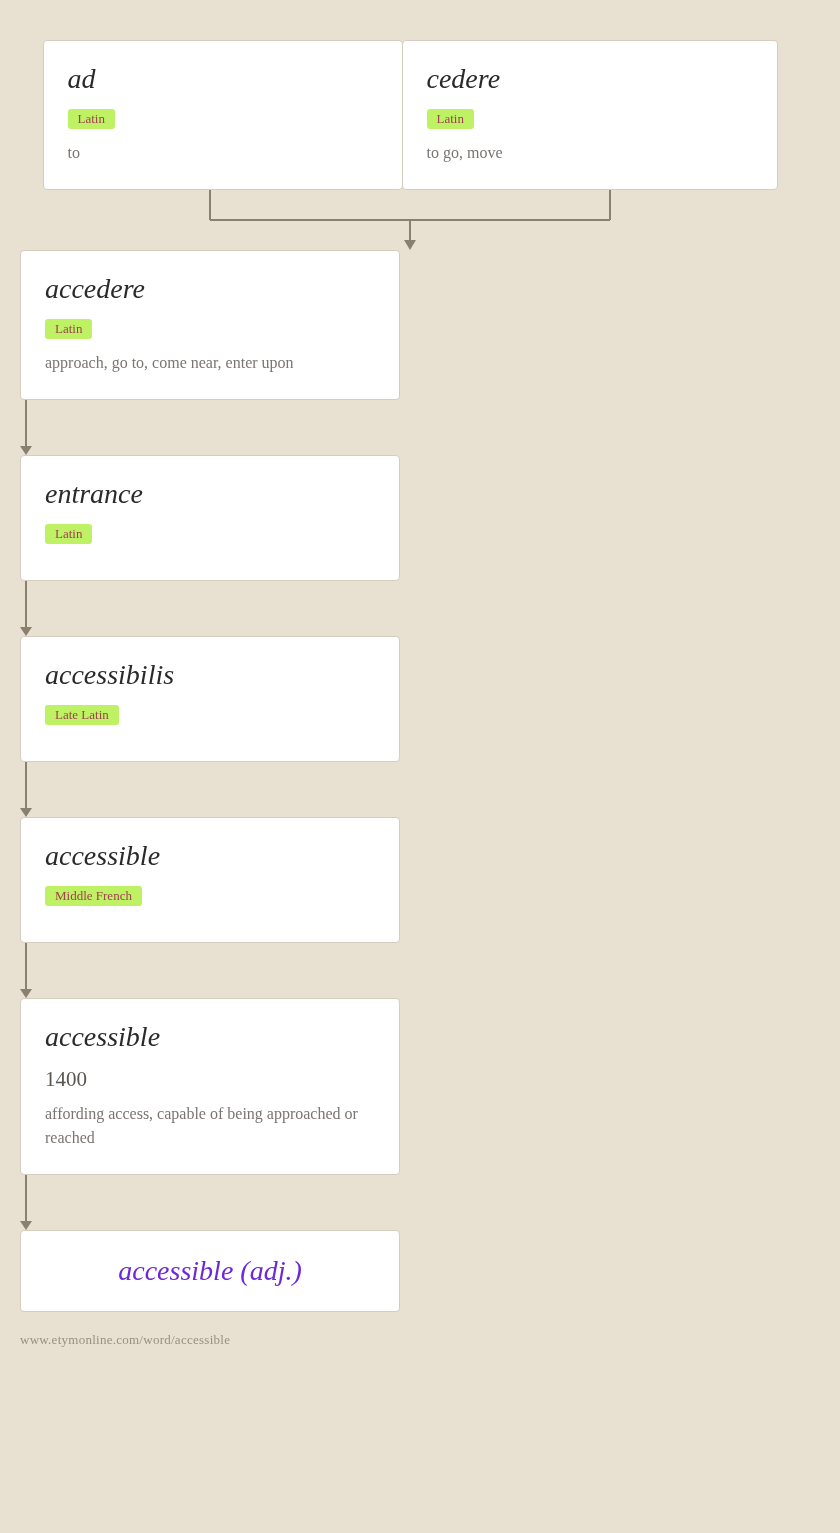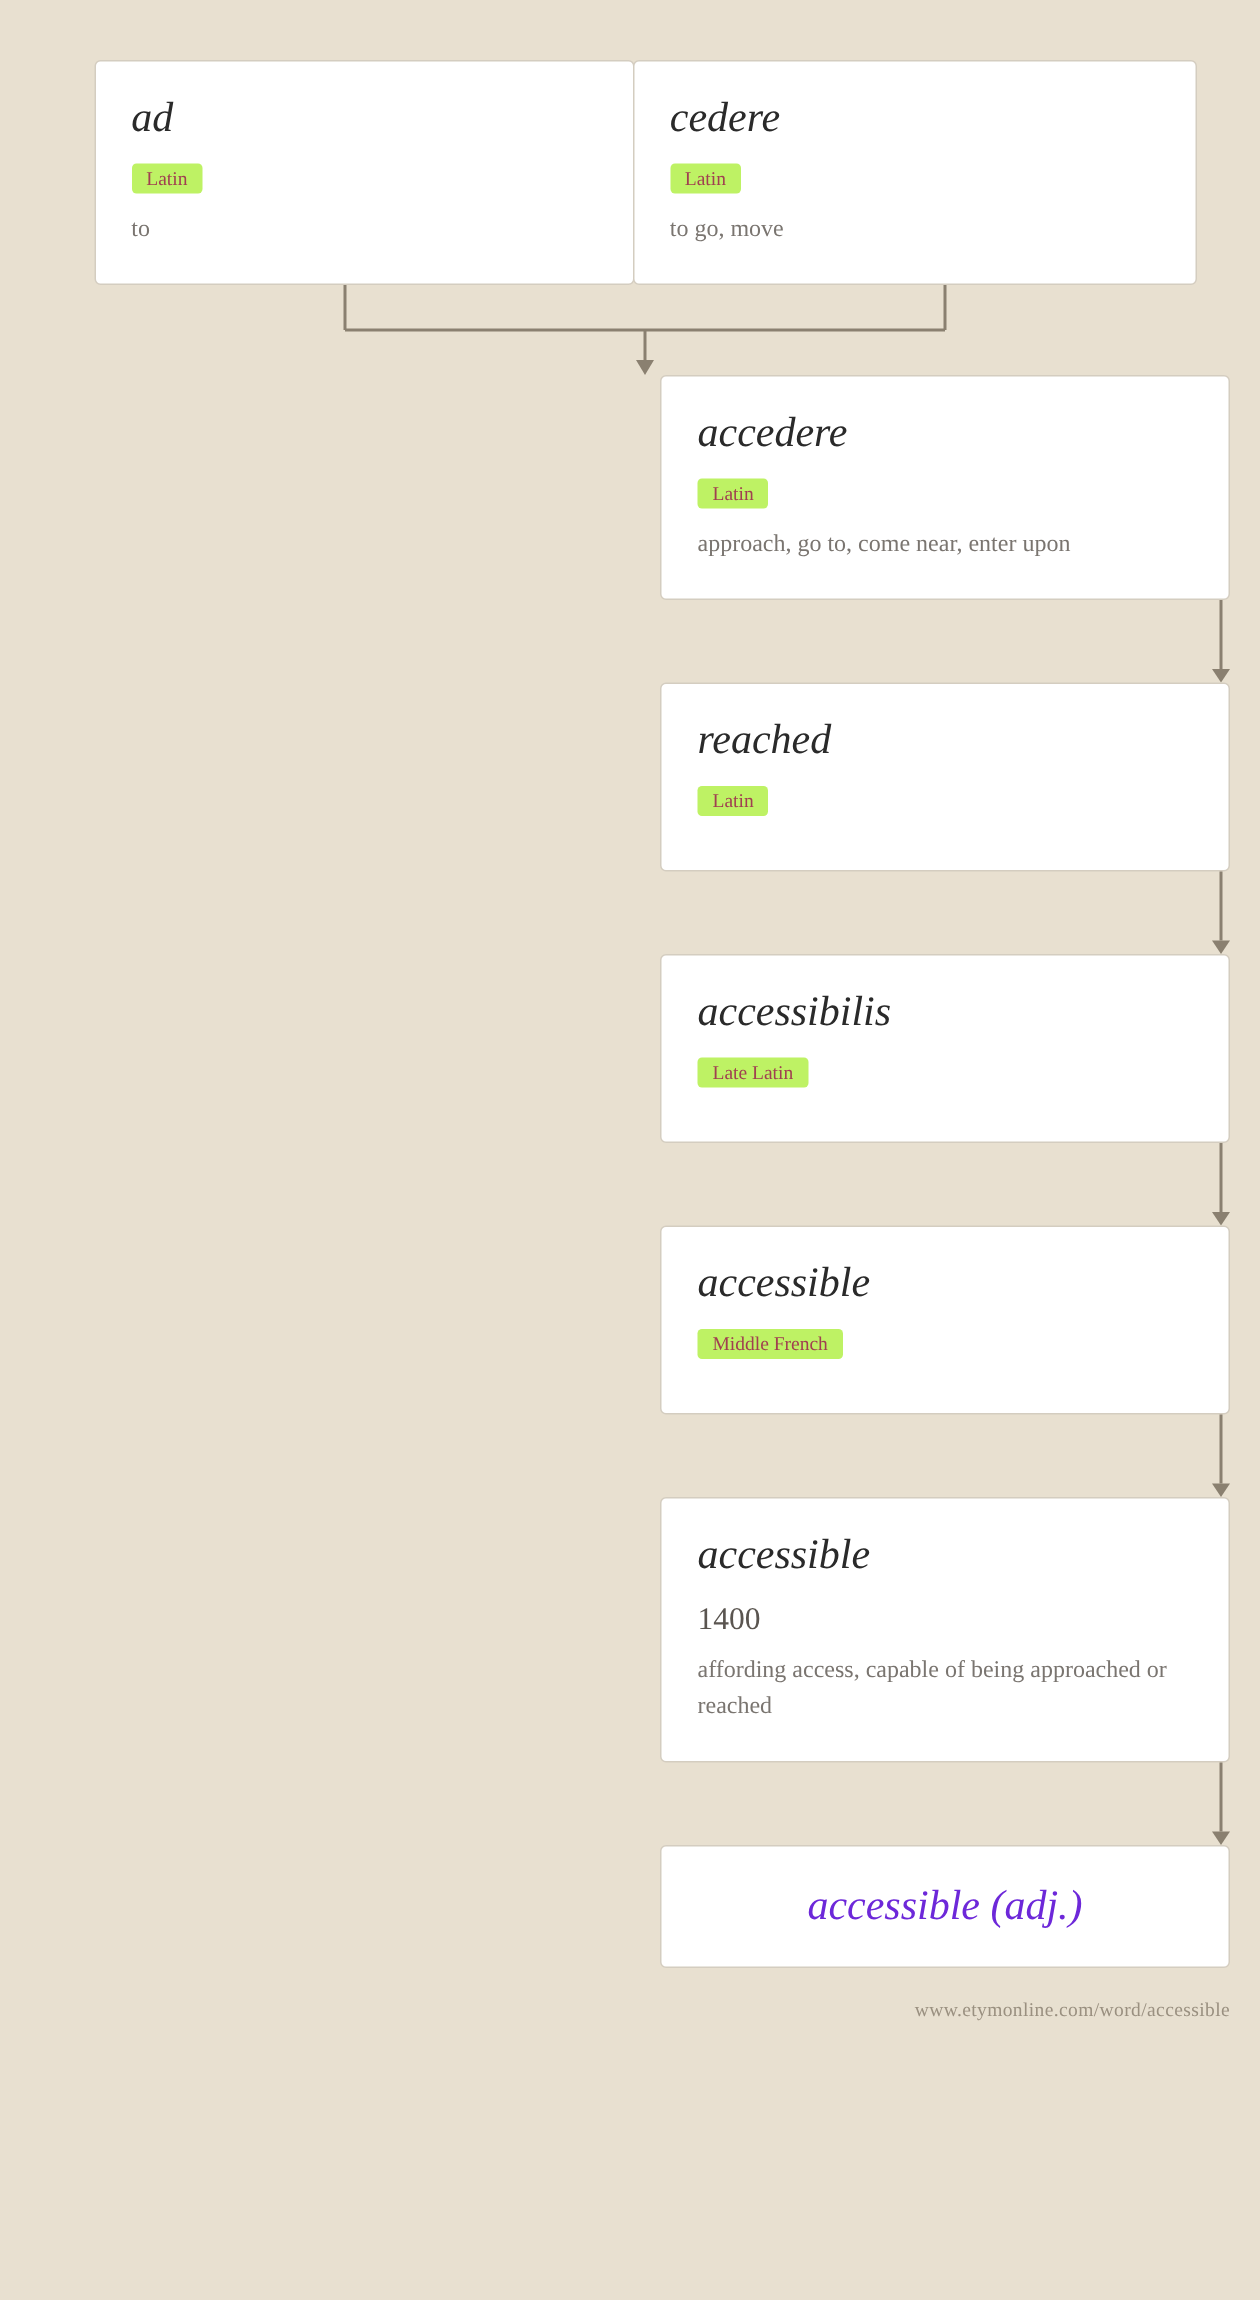--- a/index.html
+++ b/index.html
@@ -11,21 +11,21 @@
       min-height: 1533px;
       display: flex;
       flex-direction: column;
       align-items: center;
       padding: 40px 20px 30px;
     }
 
     .etymology-tree {
       display: flex;
       flex-direction: column;
-      align-items: flex-end;
+      align-items: flex-start;
       width: 100%;
     }
 
     
     .top-row {
       display: flex;
       flex-direction: row;
       justify-content: center;
       gap: 0;
       width: 780px;
@@ -180,21 +180,21 @@
     <span class="language-badge">Latin</span>
     <div class="definition">approach, go to, come near, enter upon</div>
   </div>
 
   <div class="connector-vertical">
     <div class="arrow-line"></div>
     <div class="arrow-head"></div>
   </div>
 
   <div class="card card-main">
-    <div class="word-title">reached</div>
+    <div class="word-title">entrance</div>
     <span class="language-badge">Latin</span>
   </div>
 
   <div class="connector-vertical">
     <div class="arrow-line"></div>
     <div class="arrow-head"></div>
   </div>
 
   <div class="card card-main">
     <div class="word-title">accessibilis</div>

